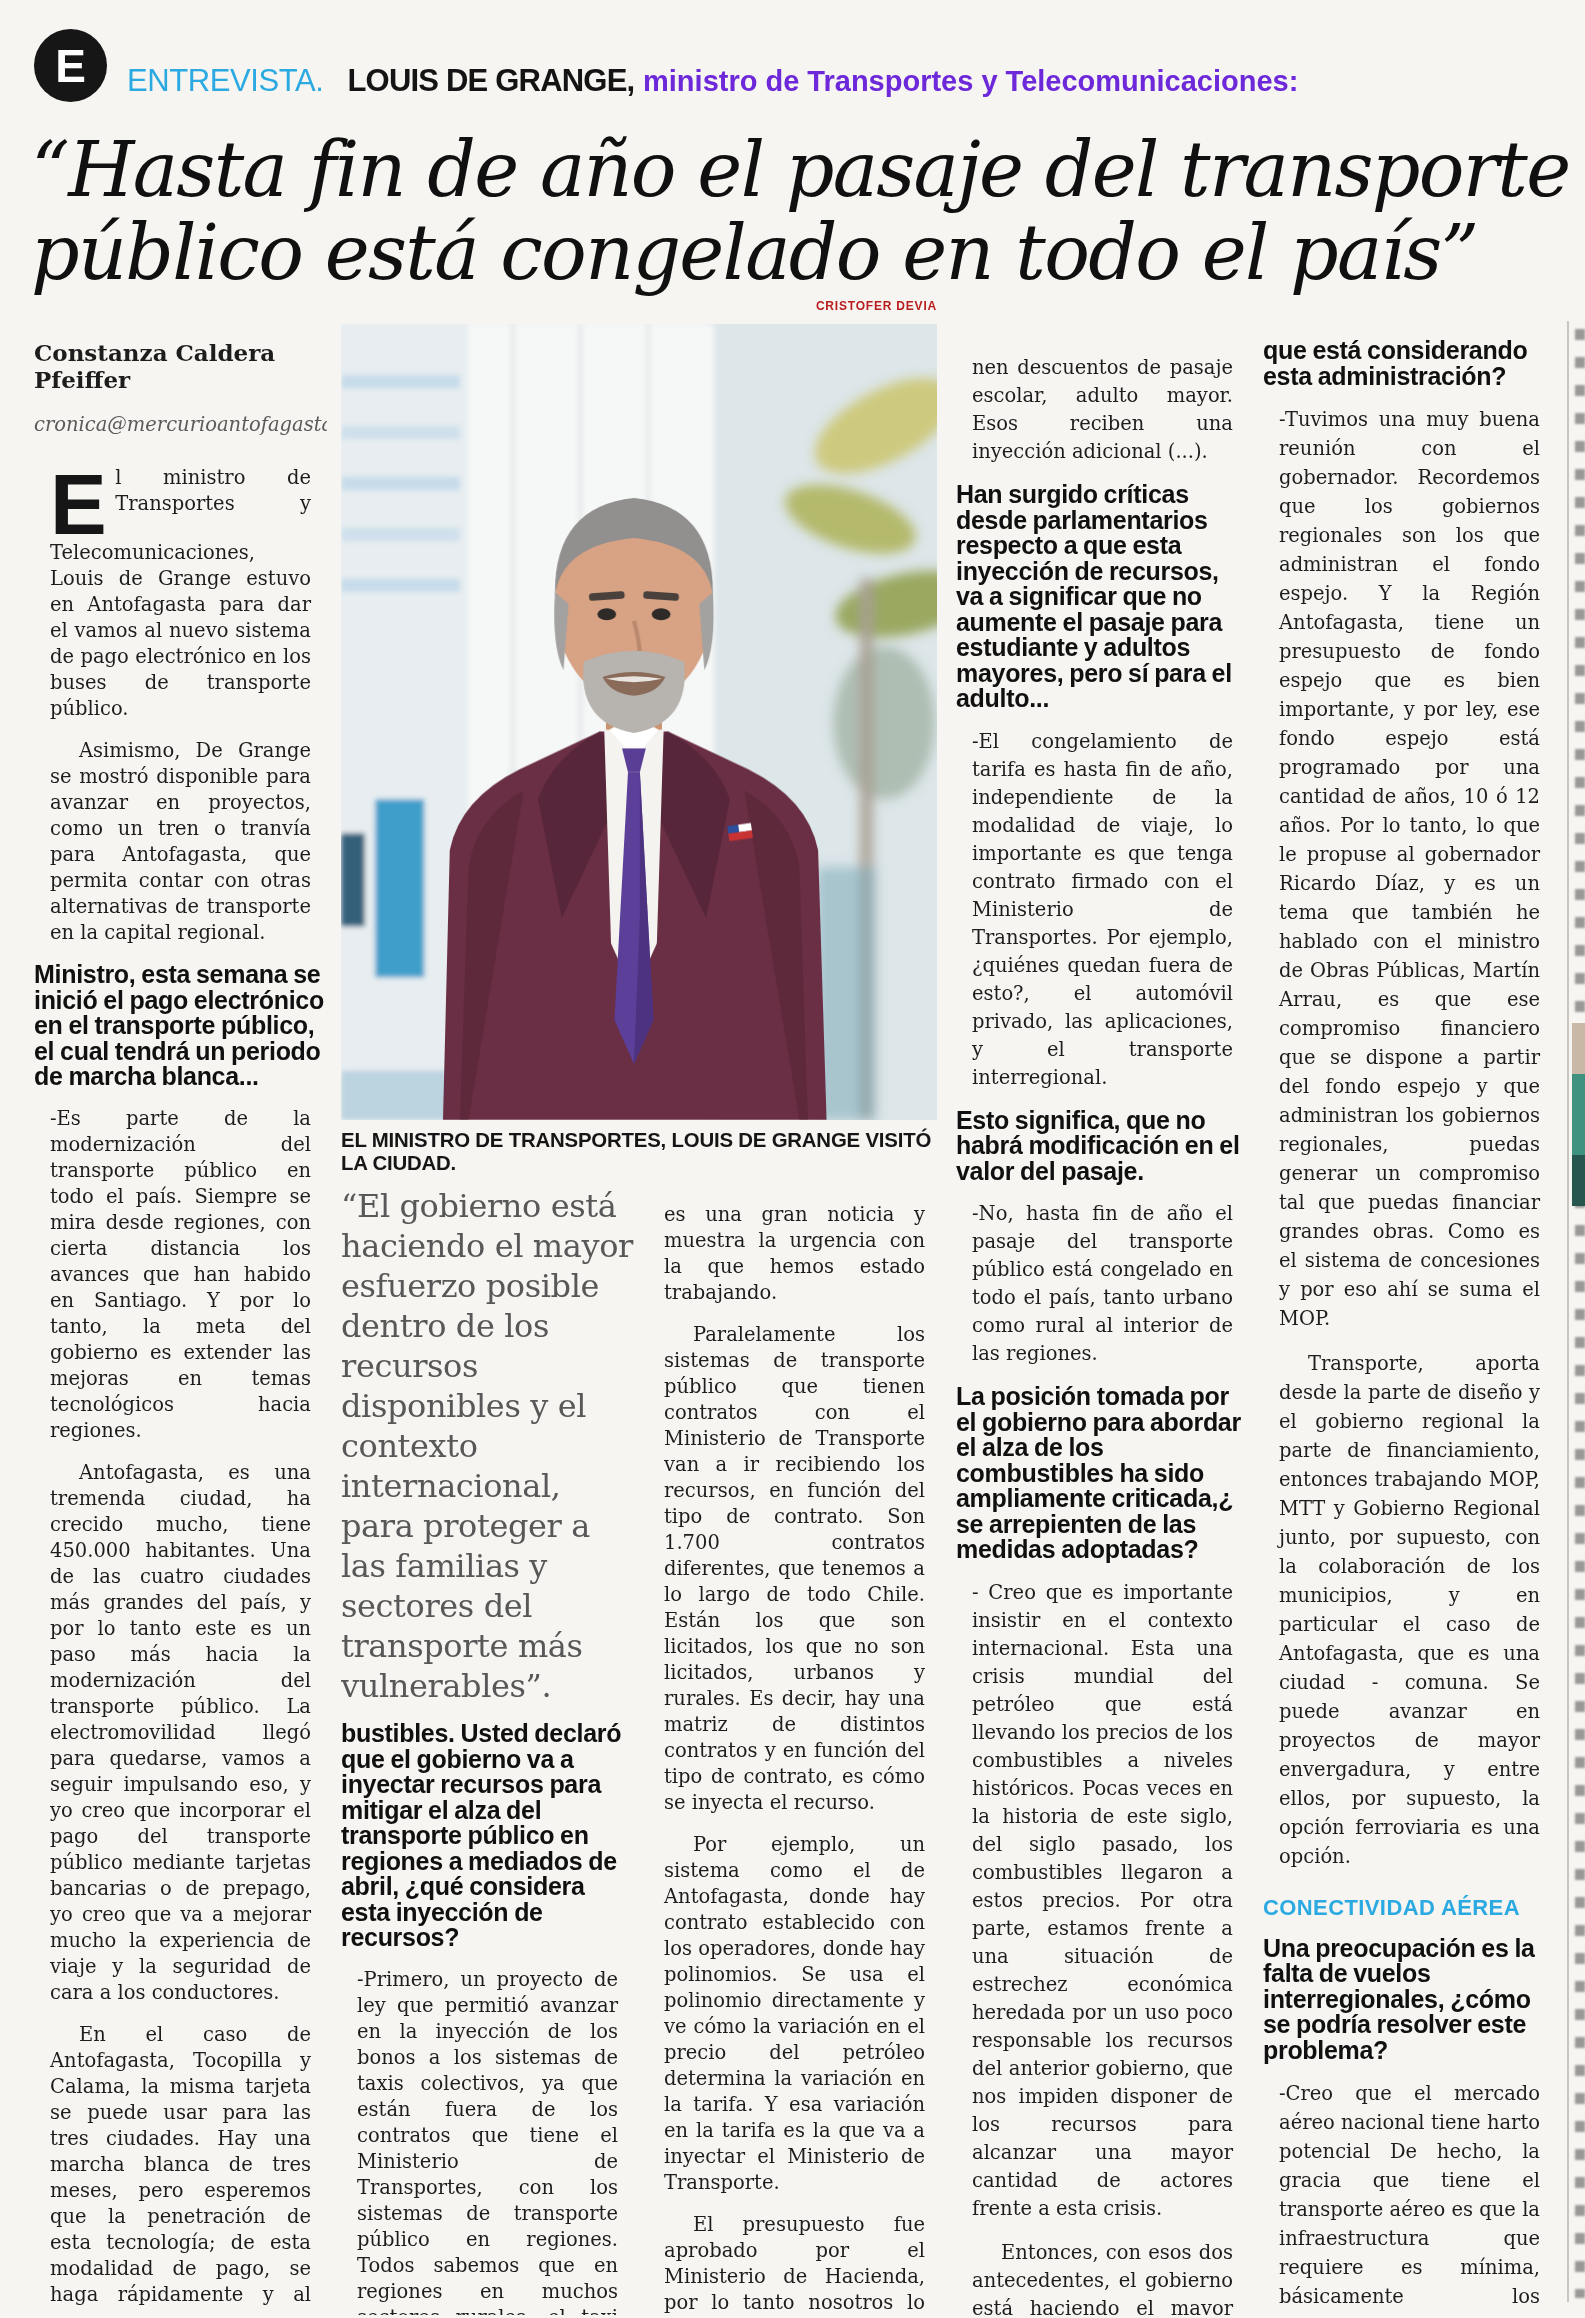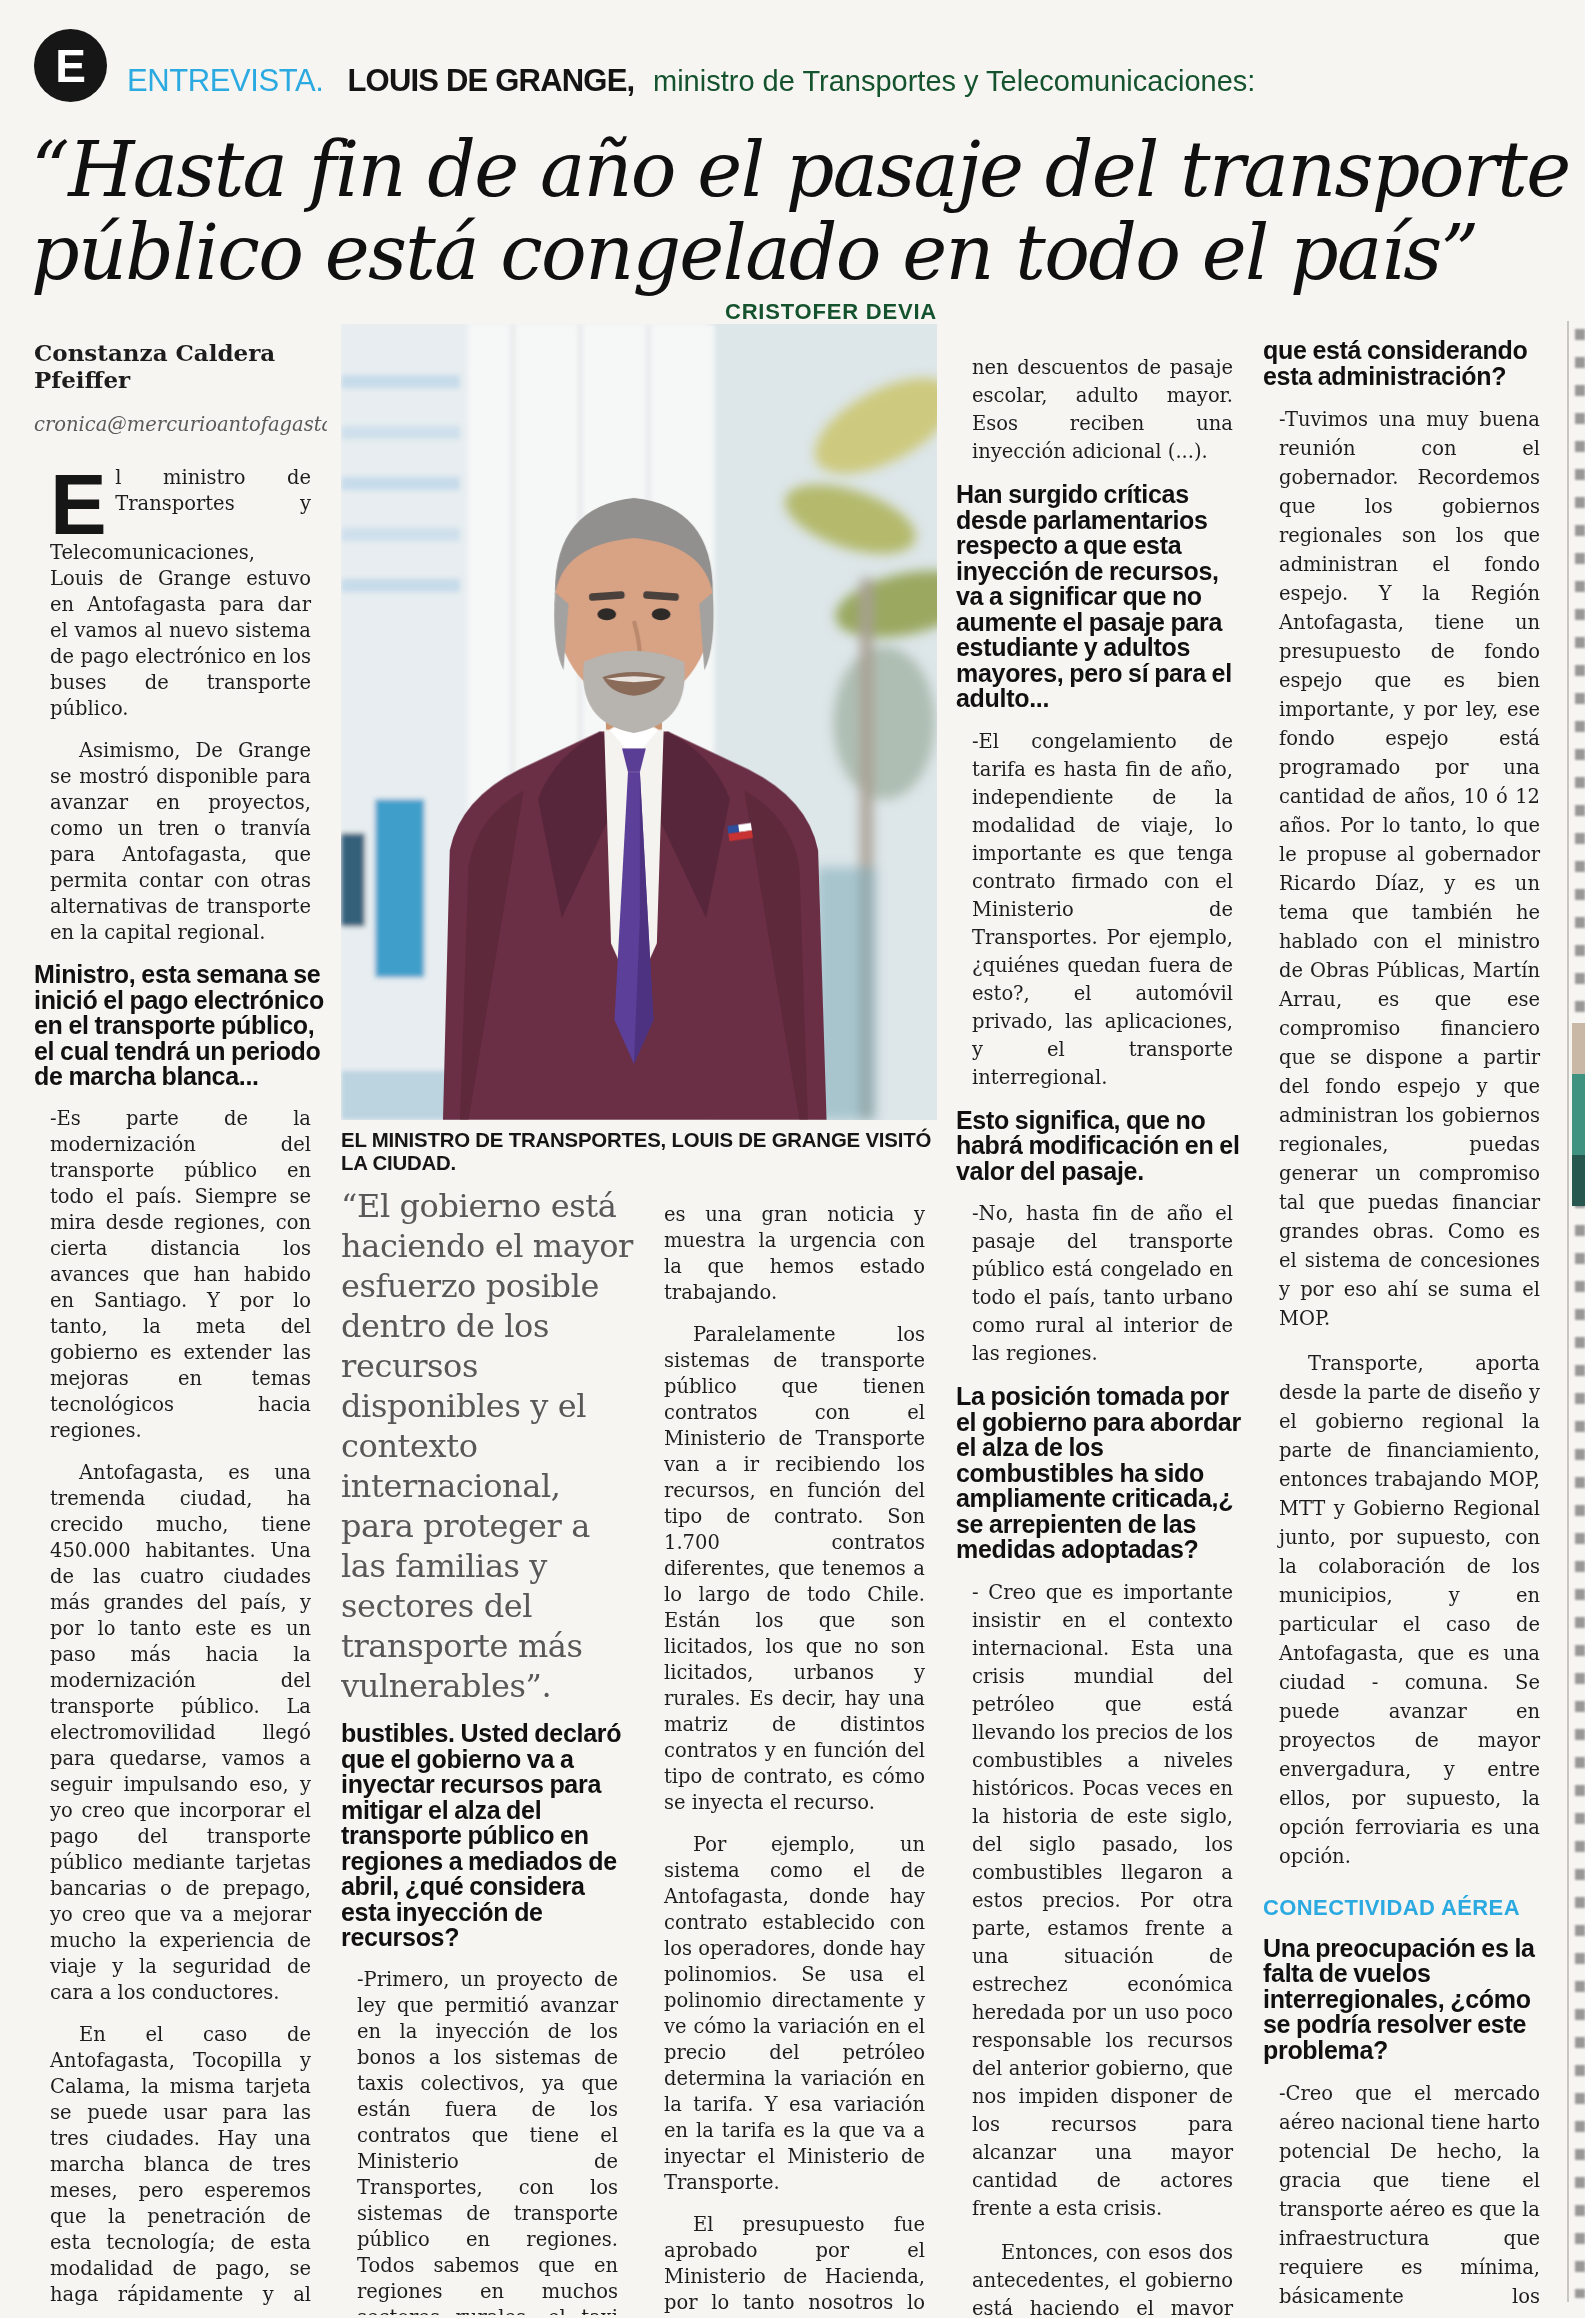--- a/index.html
+++ b/index.html
@@ -15,21 +15,21 @@
     border-radius:50%; background:#161616; color:#fff;
     display:flex; align-items:center; justify-content:center;
     font-family:"Liberation Sans", sans-serif; font-weight:bold; font-size:46px;
   }
   #kicker-row{
     position:absolute; left:127px; top:63px; white-space:nowrap;
     font-family:"Liberation Sans", sans-serif; font-size:31px;
   }
   .kicker{color:#2BA9E1; font-weight:normal; letter-spacing:-0.4px;}
   .subject{color:#141414; font-weight:bold; letter-spacing:-0.8px; margin-left:15.3px;}
-  .subject-role{color:#14532d; font-weight:normal; font-size:29px; margin-left:10px;}
+  .subject-role{color:#6d28d9; font-weight:bold; font-size:29px; margin-left:0;}
   
   #headline{
     position:absolute; left:31px; top:129px; width:1528px;
     font-style:italic; font-size:76px; line-height:1.09;
     letter-spacing:-1.7px; color:#101010; white-space:nowrap;
   }
   
   .col{position:absolute; width:293px; overflow:hidden; text-align:justify;}
   #col1{left:34px;  top:339px; height:1969px;}
   #col2{left:341px; top:1186px; height:1129px;}
@@ -58,21 +58,21 @@
   
   .dropcap{
     float:left; font-family:"Liberation Sans", sans-serif; font-weight:bold;
     font-size:85px; line-height:70px; padding:5.1px 8.5px 0 0; color:#161616;
   }
   .dropcap-p{text-indent:0;}
   
   #photo-credit{
     position:absolute; left:341px; top:299px; width:596px; text-align:right;
     font-family:"Liberation Sans", sans-serif; font-weight:bold;
-    font-size:22px; color:#14532d; letter-spacing:0.8px;
+    font-size:12px; color:#b91c1c; letter-spacing:0.8px;
   }
   #photo-box{position:absolute; left:341px; top:324px; width:596px; height:796px; background:#e9edf0;}
   #photo-caption{
     position:absolute; left:341px; top:1129px; width:596px;
     font-family:"Liberation Sans", sans-serif; font-weight:bold;
     font-size:20.4px; color:#161616; letter-spacing:-0.2px;
   }
   
   #pull-quote{
     font-size:32px; line-height:40px; color:#585858;

